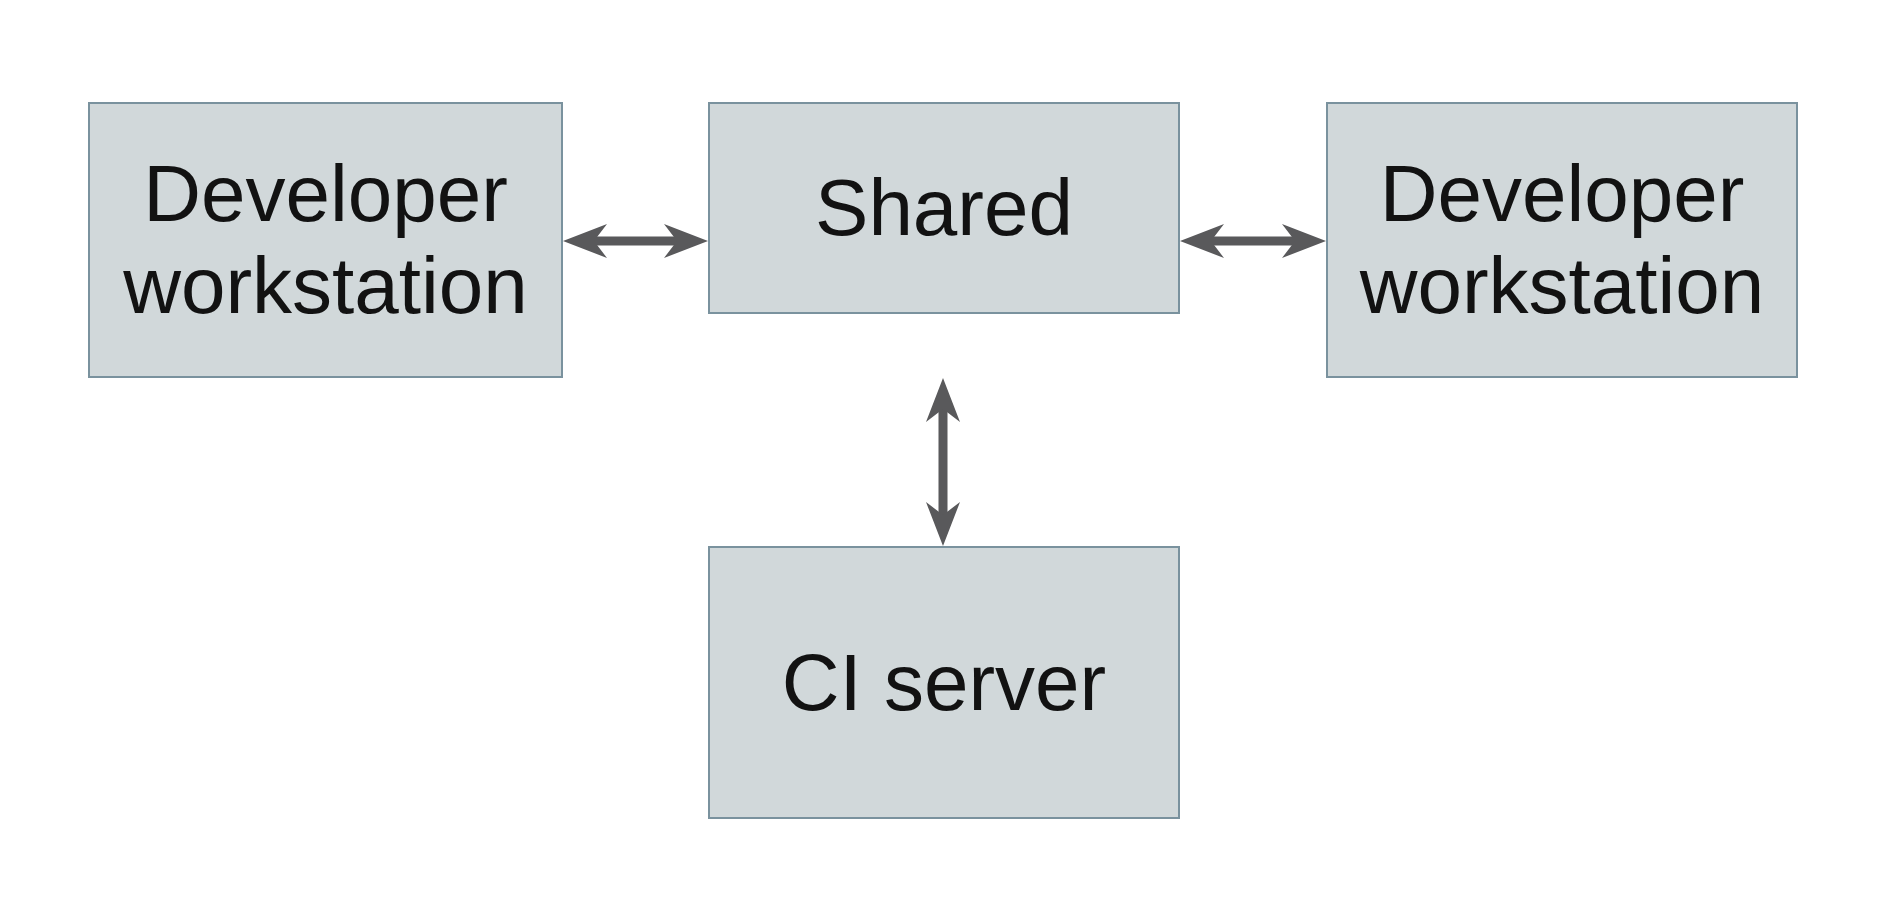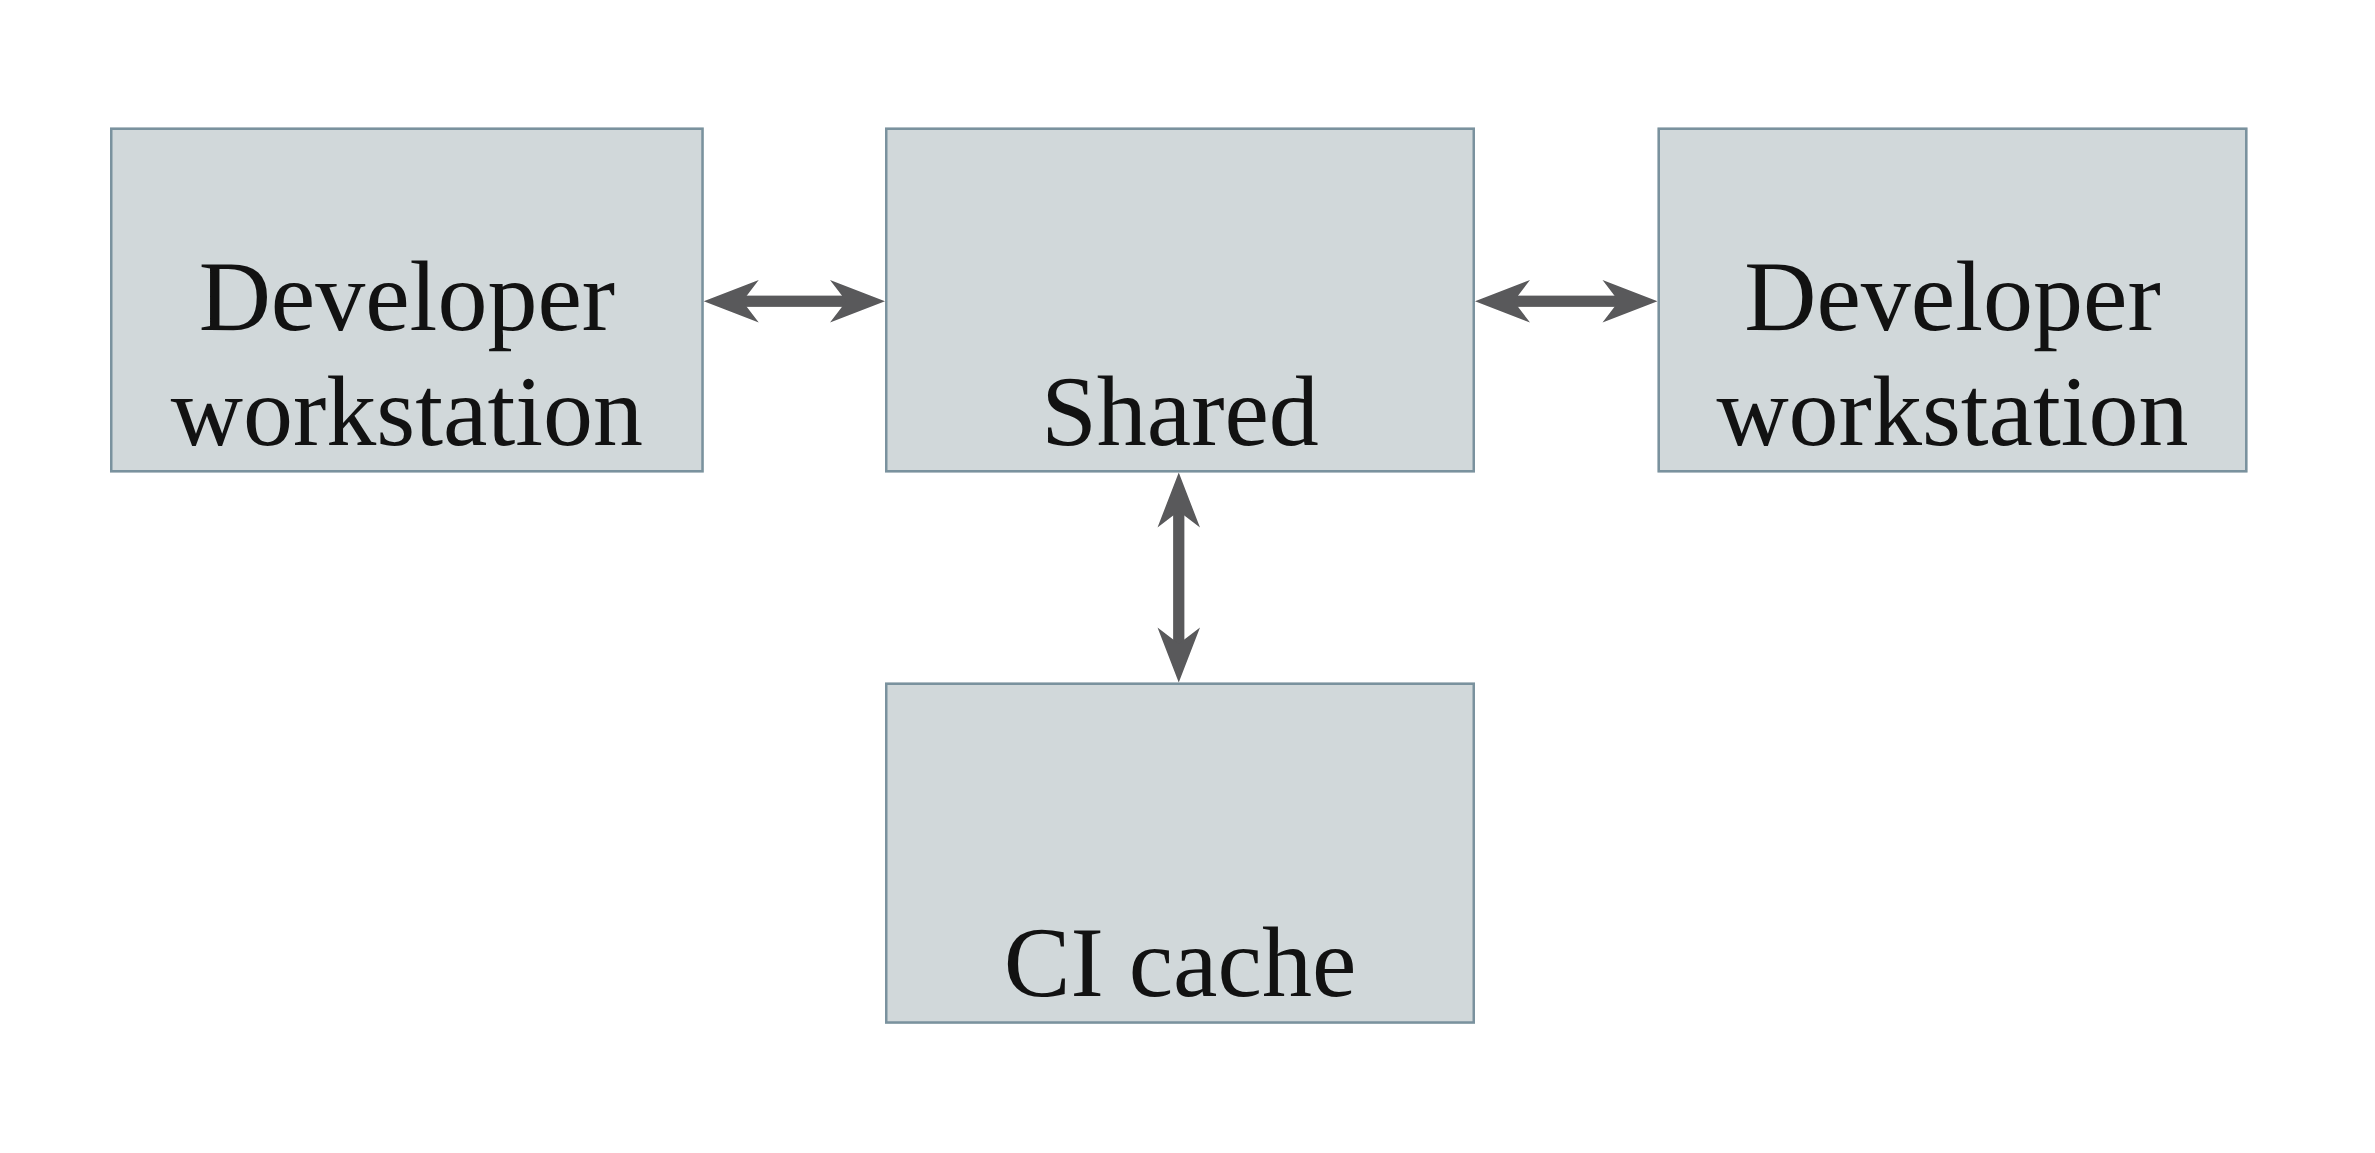--- a/index.html
+++ b/index.html
@@ -10,31 +10,30 @@
     background: var(--background, #ffffff);
     font-family: "Liberation Sans", sans-serif;
     overflow: hidden;
   }
   .node {
     position: absolute;
     box-sizing: border-box;
     background: var(--node-fill, #d1d8da);
     border: 2px solid var(--node-border, #7a929e);
     display: flex;
-    align-items: flex-end;
+    align-items: center;
     justify-content: center;
     text-align: center;
     color: var(--text, #121212);
     font-size: 80px;
     line-height: 92px;
-    font-family: Liberation Serif, serif;
   }
   .node .line { display: block; }
   .node-dev-left    { left: 88px;   top: 102px; width: 475px; height: 276px; }
-  .node-shared      { left: 708px;  top: 102px; width: 472px; height: 276px; }
+  .node-shared      { left: 708px;  top: 102px; width: 472px; height: 212px; }
   .node-dev-right   { left: 1326px; top: 102px; width: 472px; height: 276px; }
   .node-ci          { left: 708px;  top: 546px; width: 472px; height: 273px; }
   .arrow {
     position: absolute;
     fill: var(--arrow, #59595b);
   }
   .arrow-left     { left: 563px; top: 219px; }
   .arrow-right    { left: 1180px; top: 219px; }
   .arrow-vertical { left: 921px; top: 378px; }
 </style>
@@ -58,21 +57,21 @@
 
   <div class="node node-dev-right">
     <div>
       <span class="line">Developer</span>
       <span class="line">workstation</span>
     </div>
   </div>
 
   <div class="node node-ci">
     <div>
-      <span class="line">CI cache</span>
+      <span class="line">CI server</span>
     </div>
   </div>
 
   <svg class="arrow arrow-left" width="145" height="44" viewBox="0 0 145 44">
     <rect x="26" y="17.5" width="93" height="9"></rect>
     <path d="M0,22 L44,5 L31,22 L44,39 Z"></path>
     <path d="M145,22 L101,5 L114,22 L101,39 Z"></path>
   </svg>
 
   <svg class="arrow arrow-right" width="146" height="44" viewBox="0 0 146 44">

